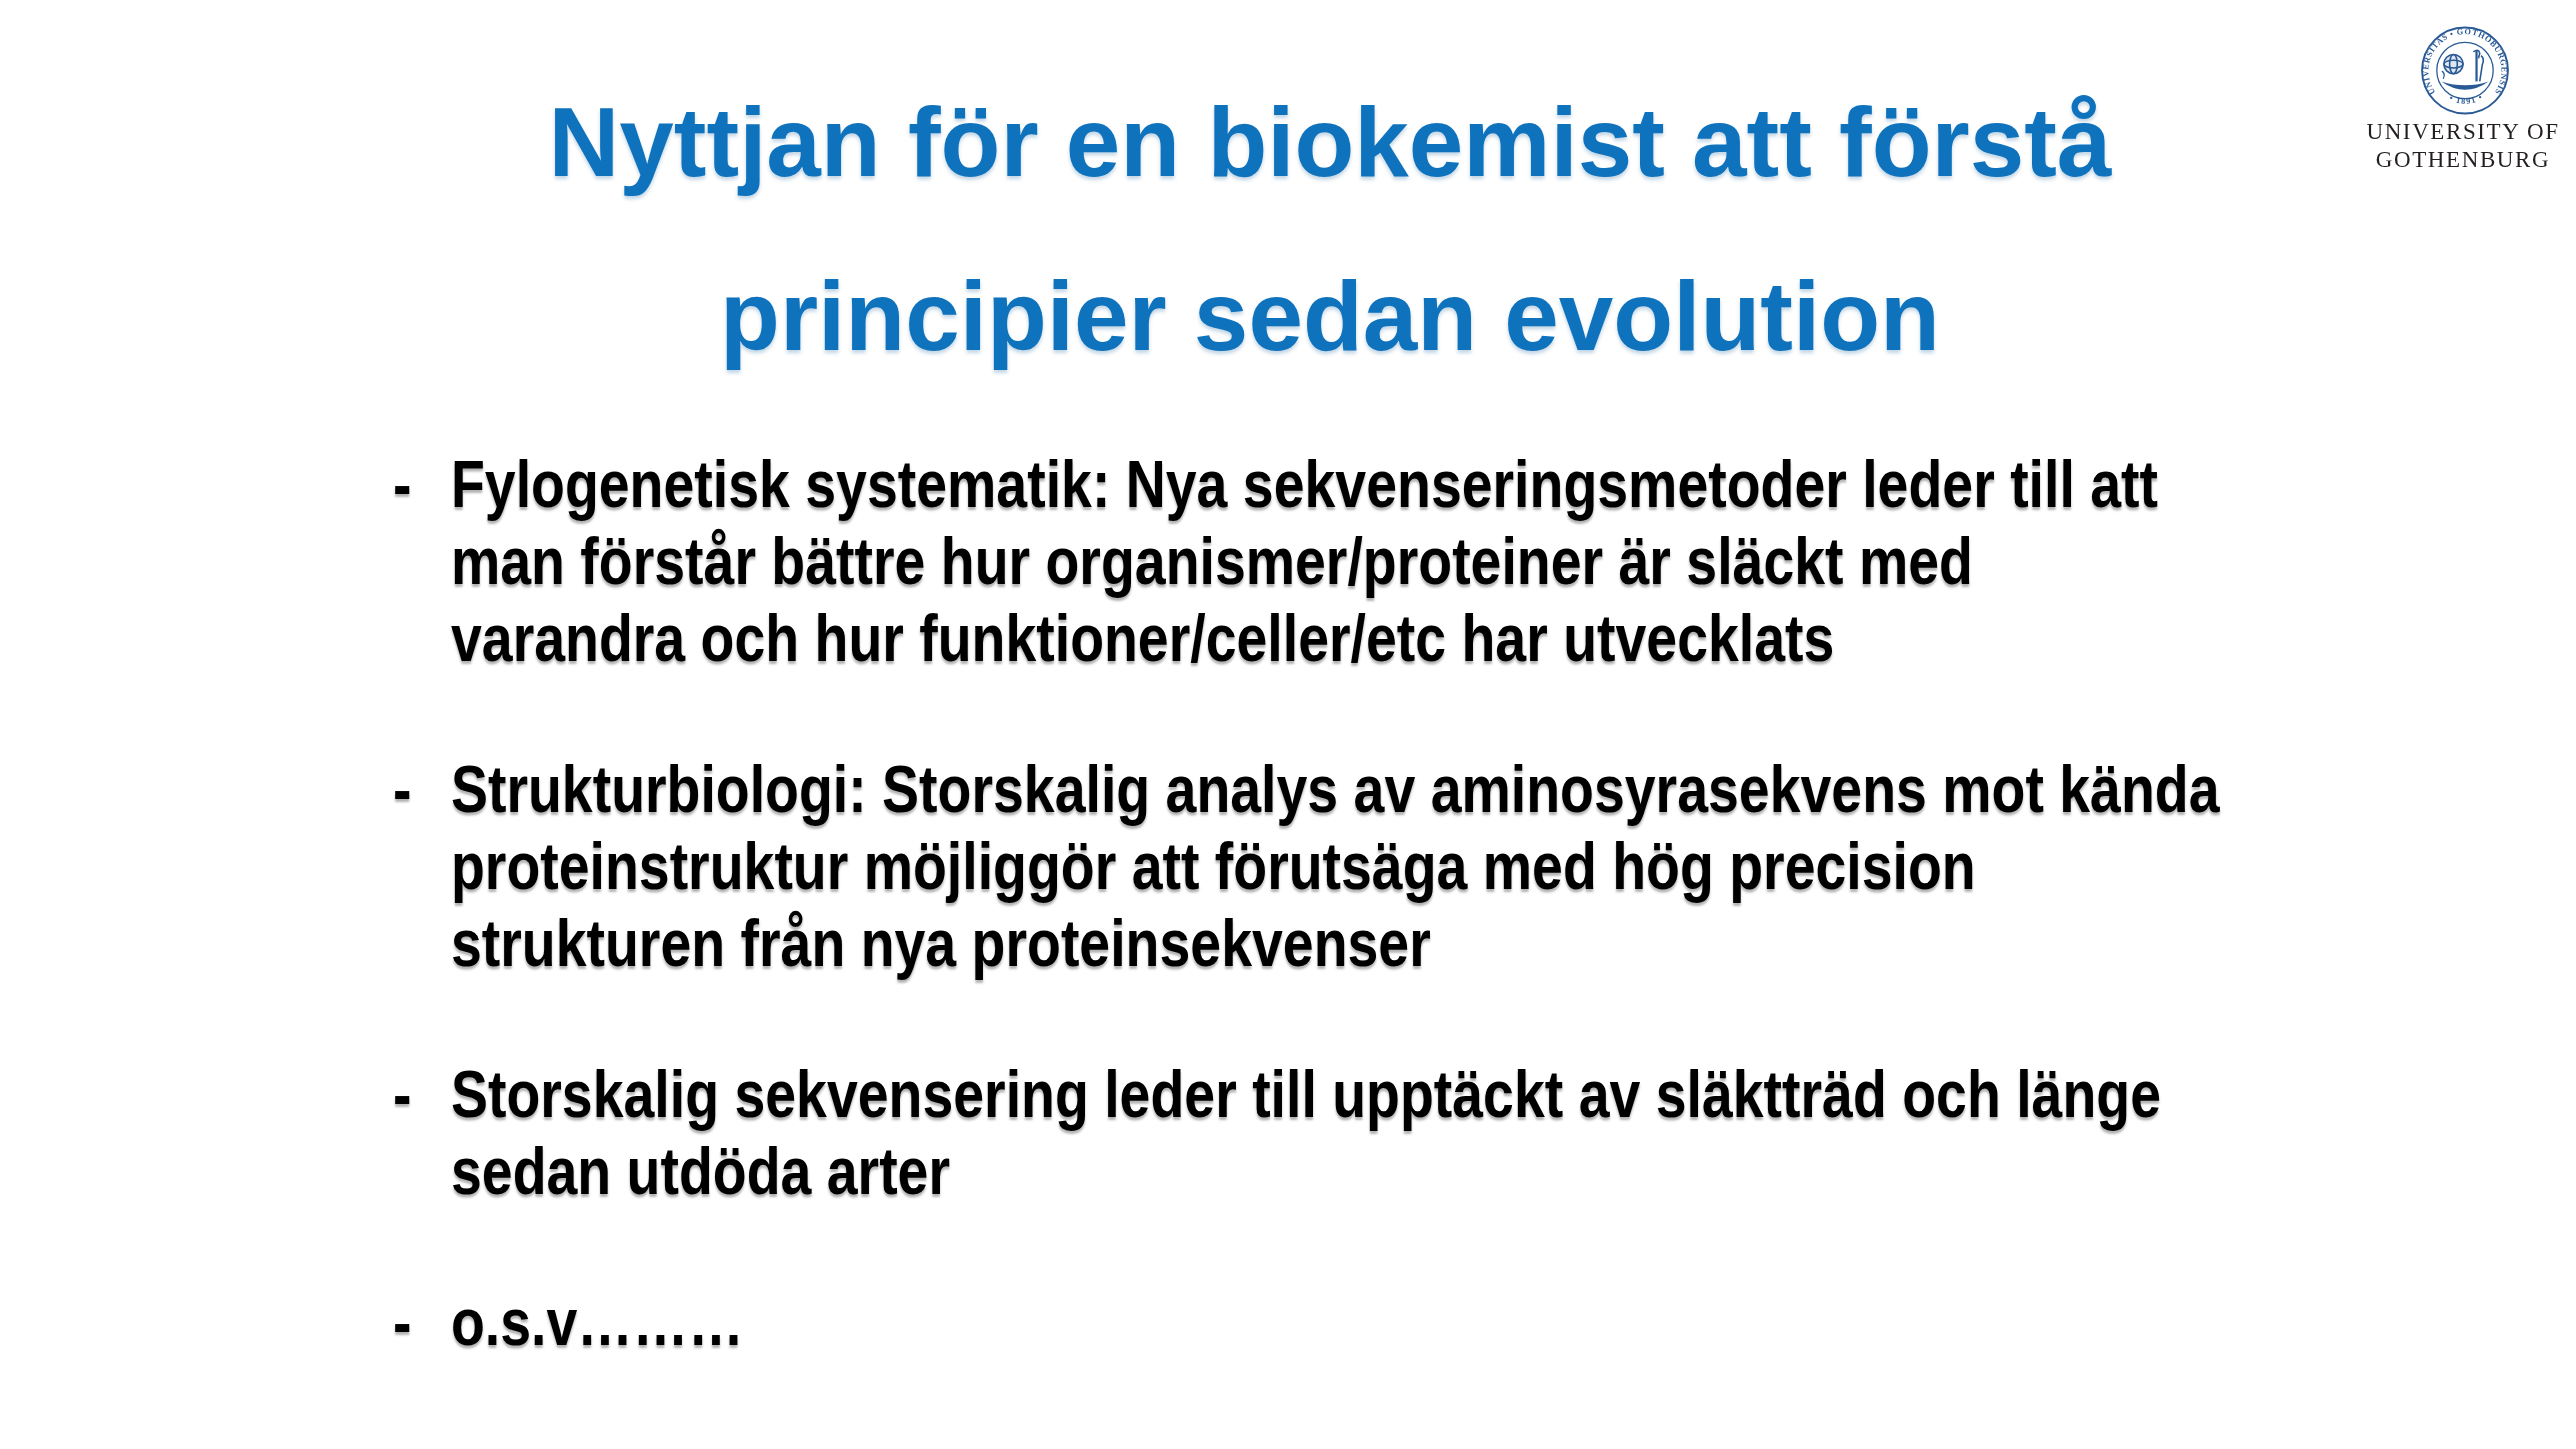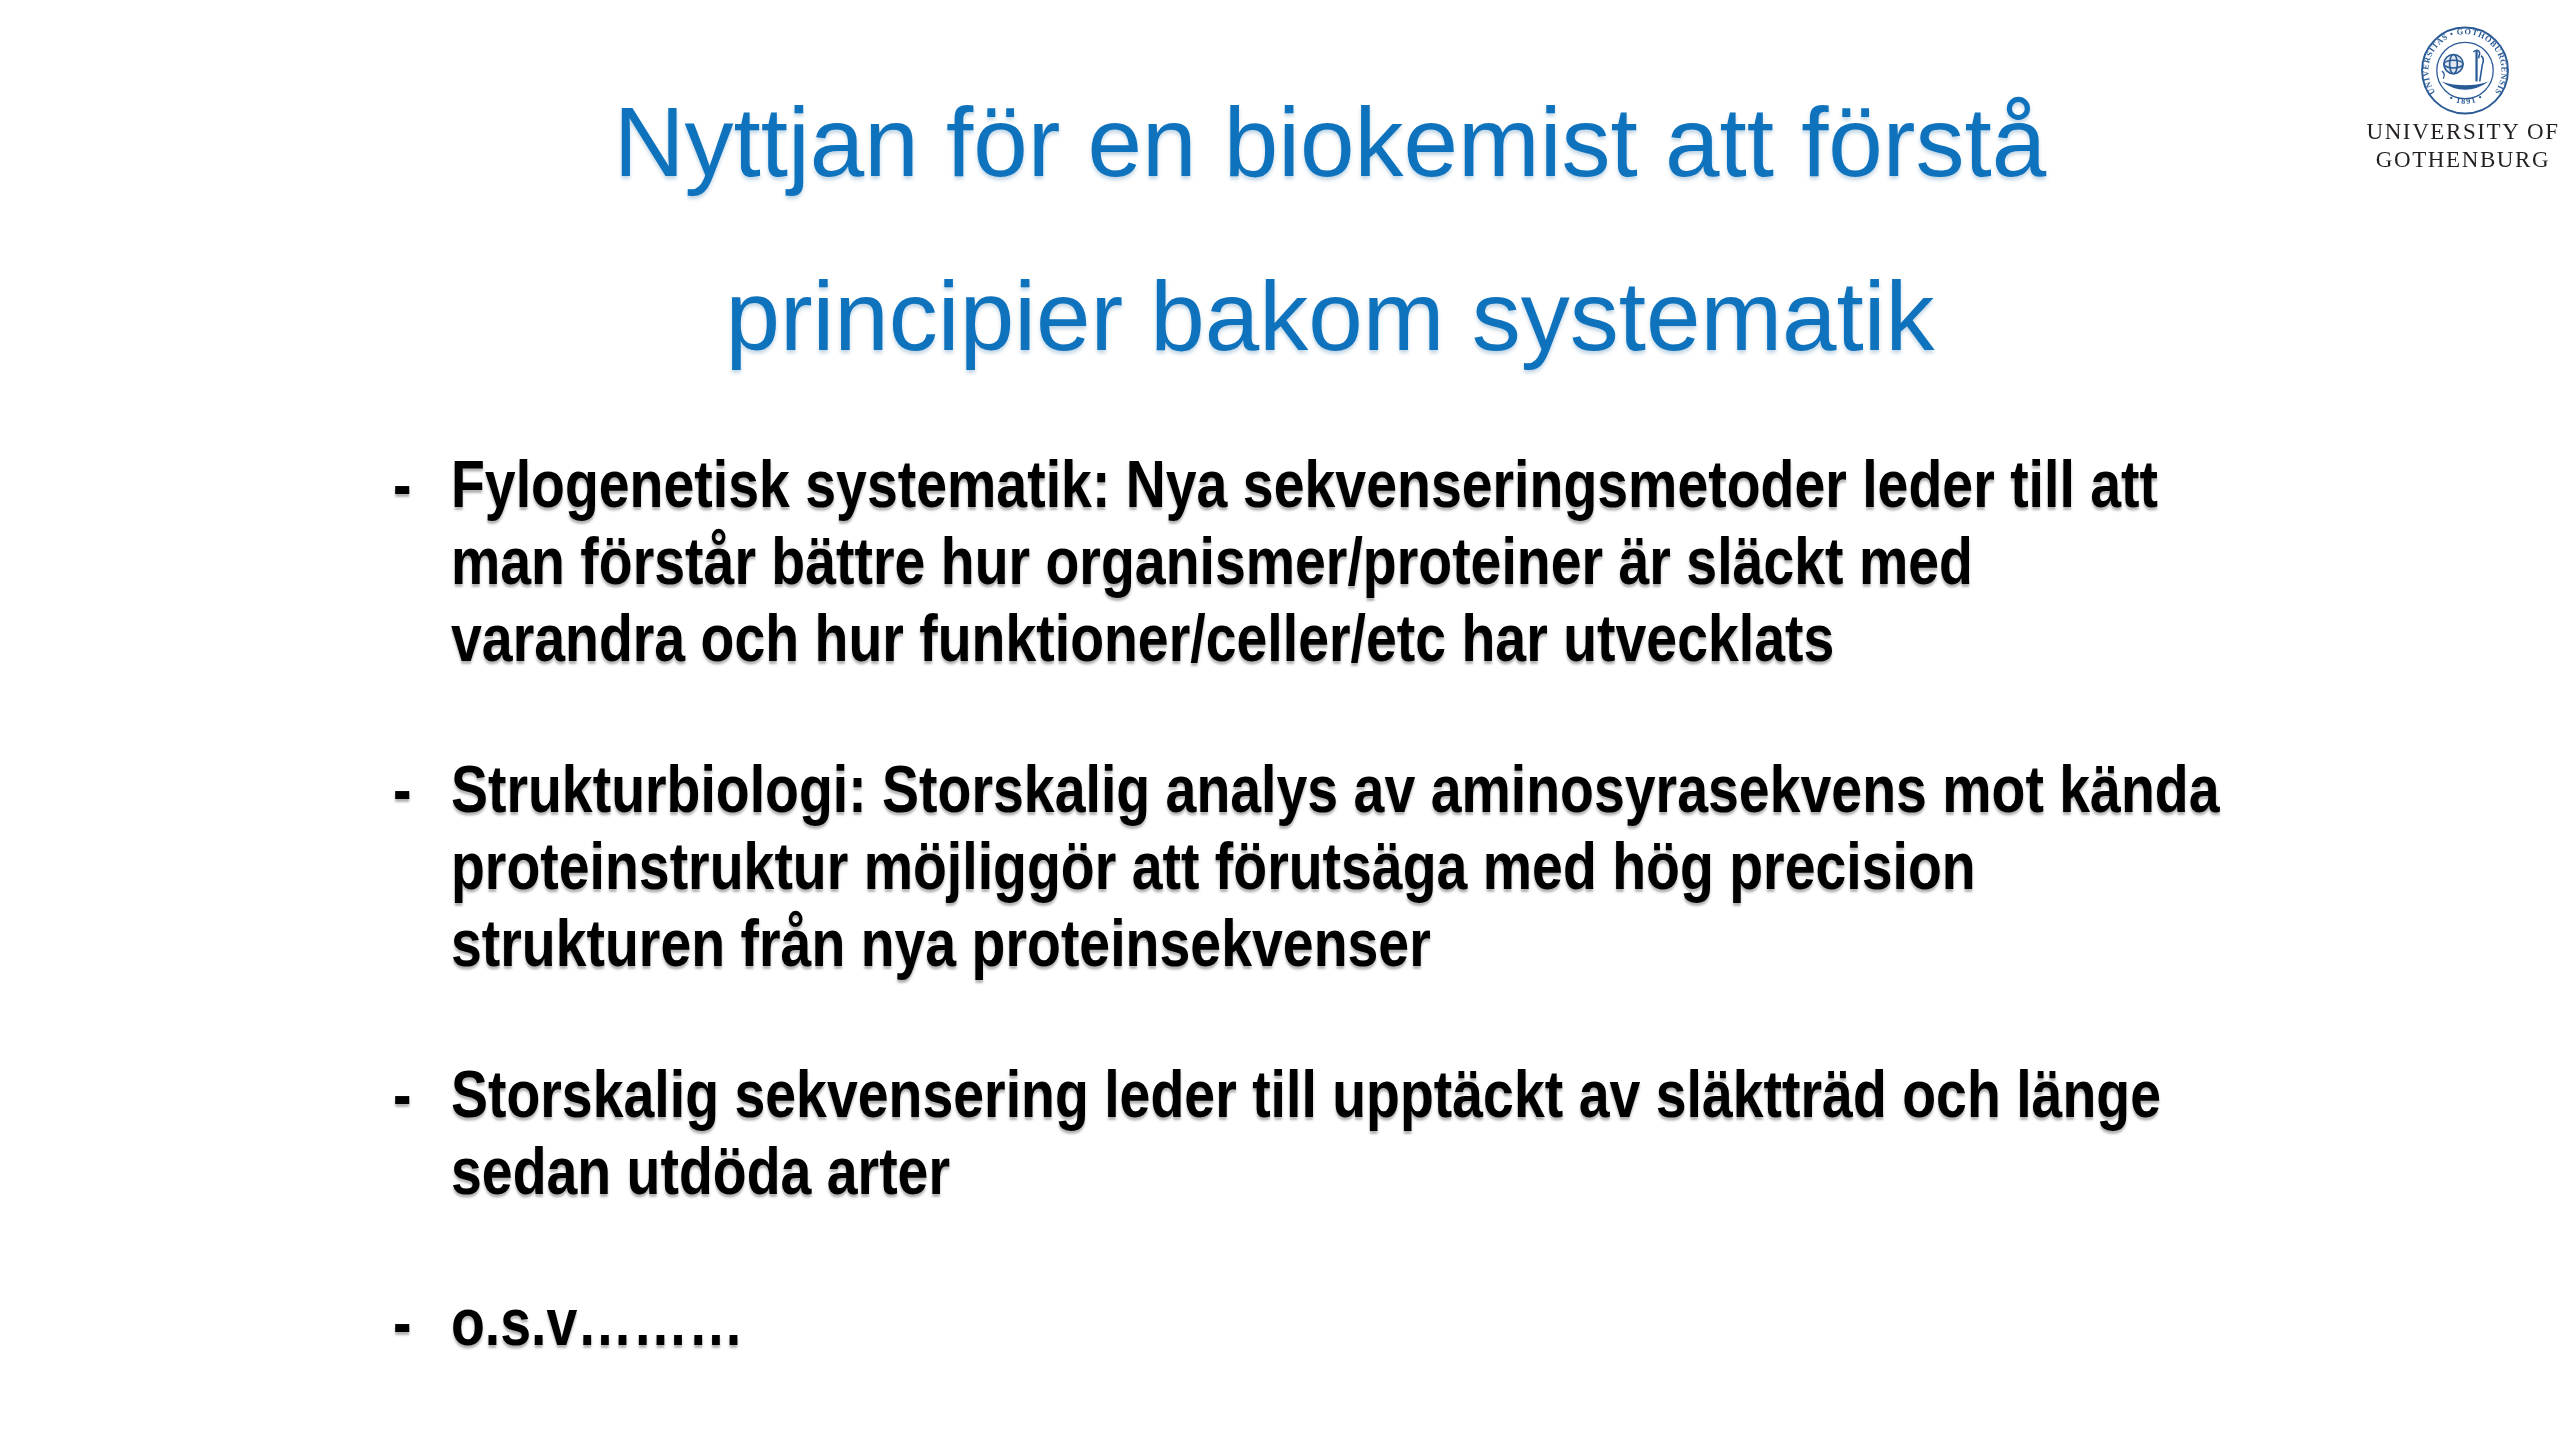--- a/index.html
+++ b/index.html
@@ -18,21 +18,21 @@
     background: #ffffff;
   }
   
   .title {
     position: absolute;
     left: 364px;
     top: 55px;
     width: 1932px;
     text-align: center;
     color: #0f72bd;
-    font-weight: normal;
+    font-weight: bold;
     font-size: 98px;
     line-height: 174px;
     letter-spacing: 0px;
     text-shadow: 0 3.2px 3.9px rgba(13, 90, 150, 0.25);
     white-space: nowrap;
   }
   
   .bullets {
     position: absolute;
     left: 393px;
@@ -100,21 +100,21 @@
     fill: #2a5a96;
   }
 </style>
 </head>
 <body>
 
 <div class="slide">
 
   <div class="title">
     <div>Nyttjan för en biokemist att förstå</div>
-    <div>principier bakom systematik</div>
+    <div>principier sedan evolution</div>
   </div>
 
   <svg class="logo-seal" viewBox="0 0 140 142" xmlns="http://www.w3.org/2000/svg">
     <circle cx="70" cy="71" r="67" fill="#ffffff" stroke="#2a5a96" stroke-width="3"></circle>
     <circle cx="70" cy="71" r="44" fill="#ffffff" stroke="#2a5a96" stroke-width="2"></circle>
     <defs>
       <path id="sealTopArc" d="M 24,105 A 57 57 0 1 1 116,105" fill="none"></path>
       <path id="sealBottomArc" d="M 38,112 A 52 52 0 0 0 102,112" fill="none"></path>
     </defs>
     <text class="seal-ring-text">

